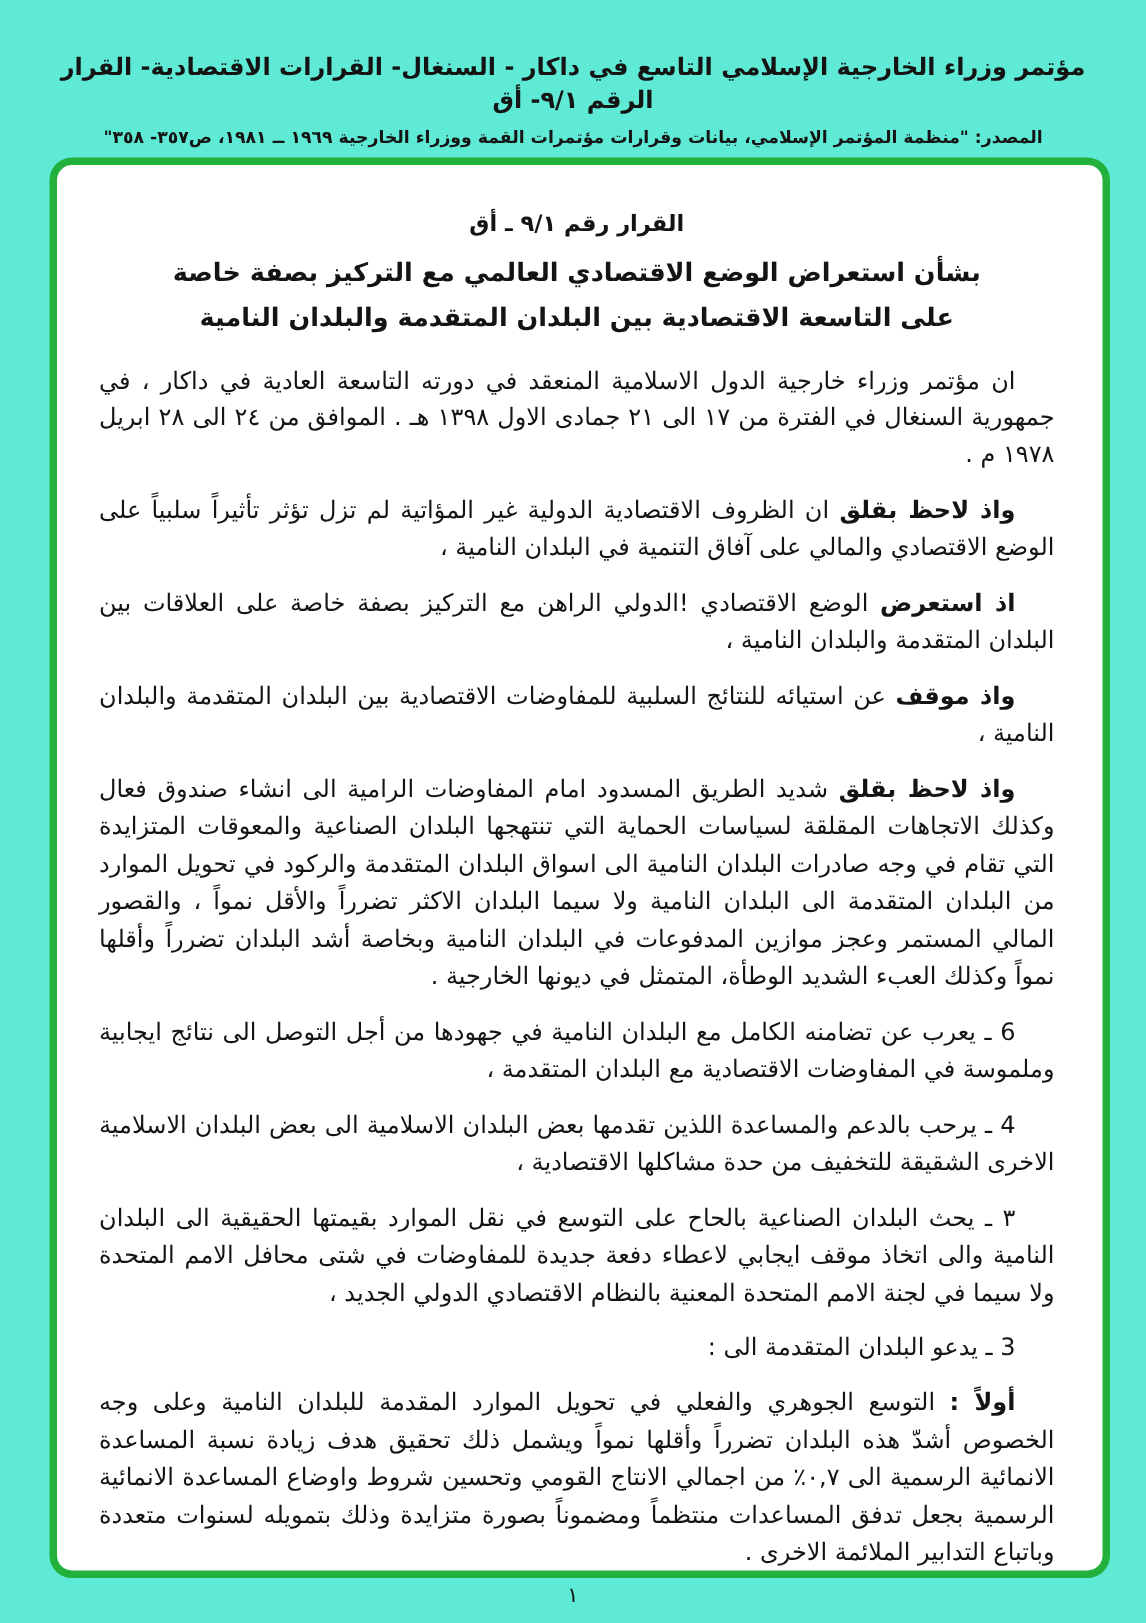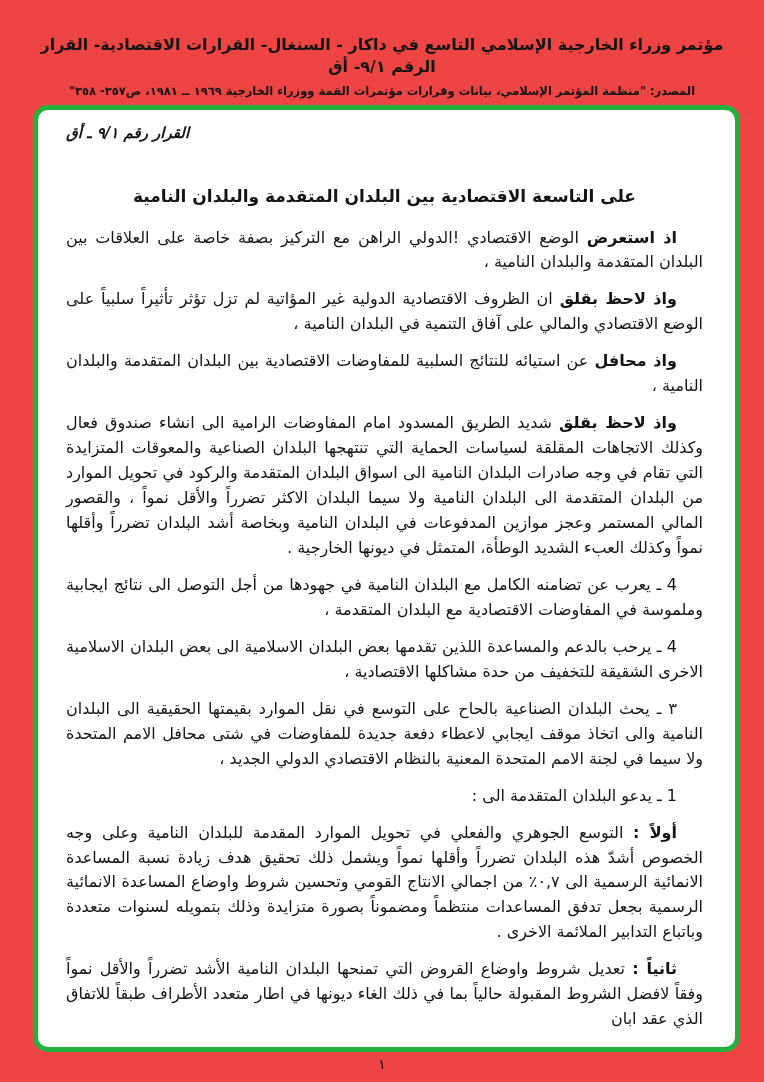--- a/index.html
+++ b/index.html
@@ -4,21 +4,21 @@
 <style>
   html, body {
     margin: 0;
     padding: 0;
     background: #ffffff;
   }
   .page {
     position: relative;
     width: 764px;
     height: 1082px;
-    background: #ef4444;
+    background: #5eead4;
     overflow: hidden;
     font-family: "DejaVu Sans", sans-serif;
     color: #141414;
   }
   .header {
     direction: rtl;
     text-align: center;
     padding-top: 34px;
   }
   .header-citation {
@@ -42,25 +42,24 @@
     height: 947px;
     box-sizing: border-box;
     border: 5px solid #22b13c;
     border-radius: 15px;
     padding: 10px 32px 8px 28px;
     direction: rtl;
     overflow: hidden;
     background: #ffffff;
   }
   .doc-title {
-    text-align: left;
+    text-align: center;
     font-weight: bold;
     font-size: 15px;
-    margin-top: 4px;
-    font-style: italic;
+    margin-top: 20px;
   }
   .doc-subtitle {
     text-align: center;
     font-weight: bold;
     font-size: 17px;
     line-height: 1.75;
     margin-top: 10px;
     margin-bottom: 14px;
   }
   .doc-body p {
@@ -89,33 +88,34 @@
 <div class="page">
 
   <div class="header">
     <div class="header-citation">مؤتمر وزراء الخارجية الإسلامي التاسع في داكار - السنغال- القرارات الاقتصادية- القرار الرقم ٩/١- أق</div>
     <div class="header-source">المصدر: "منظمة المؤتمر الإسلامي، بيانات وقرارات مؤتمرات القمة ووزراء الخارجية ١٩٦٩ ــ ١٩٨١، ص٣٥٧- ٣٥٨"</div>
   </div>
 
   <div class="doc-frame" style="border-color: rgb(34, 177, 60);">
     <div class="doc-title">القرار رقم ٩/١ ـ أق</div>
     <div class="doc-subtitle">
-      <br>
+      <span>بشأن استعراض الوضع الاقتصادي العالمي مع التركيز بصفة خاصة</span><br>
       <span>على التاسعة الاقتصادية بين البلدان المتقدمة والبلدان النامية</span>
     </div>
 
     <div class="doc-body">
+      <p><span class="lead"></span><span>ان مؤتمر وزراء خارجية الدول الاسلامية المنعقد في دورته التاسعة العادية في داكار ، في جمهورية السنغال في الفترة من ١٧ الى ٢١ جمادى الاول ١٣٩٨ هـ . الموافق من ٢٤ الى ٢٨ ابريل ١٩٧٨ م .</span></p>
+      <p><span class="lead">واذ لاحظ بقلق</span><span> ان الظروف الاقتصادية الدولية غير المؤاتية لم تزل تؤثر تأثيراً سلبياً على الوضع الاقتصادي والمالي على آفاق التنمية في البلدان النامية ،</span></p>
       <p><span class="lead">اذ استعرض</span><span> الوضع الاقتصادي !الدولي الراهن مع التركيز بصفة خاصة على العلاقات بين البلدان المتقدمة والبلدان النامية ،</span></p>
-      <p><span class="lead">واذ لاحظ بقلق</span><span> ان الظروف الاقتصادية الدولية غير المؤاتية لم تزل تؤثر تأثيراً سلبياً على الوضع الاقتصادي والمالي على آفاق التنمية في البلدان النامية ،</span></p>
-      <p><span class="lead">واذ محافل</span><span> عن استيائه للنتائج السلبية للمفاوضات الاقتصادية بين البلدان المتقدمة والبلدان النامية ،</span></p>
+      <p><span class="lead">واذ موقف</span><span> عن استيائه للنتائج السلبية للمفاوضات الاقتصادية بين البلدان المتقدمة والبلدان النامية ،</span></p>
       <p><span class="lead">واذ لاحظ بقلق</span><span> شديد الطريق المسدود امام المفاوضات الرامية الى انشاء صندوق فعال وكذلك الاتجاهات المقلقة لسياسات الحماية التي تنتهجها البلدان الصناعية والمعوقات المتزايدة التي تقام في وجه صادرات البلدان النامية الى اسواق البلدان المتقدمة والركود في تحويل الموارد من البلدان المتقدمة الى البلدان النامية ولا سيما البلدان الاكثر تضرراً والأقل نمواً ، والقصور المالي المستمر وعجز موازين المدفوعات في البلدان النامية وبخاصة أشد البلدان تضرراً وأقلها نمواً وكذلك العبء الشديد الوطأة، المتمثل في ديونها الخارجية .</span></p>
-      <p><span class="lead"></span><span>4 ـ يعرب عن تضامنه الكامل مع البلدان النامية في جهودها من أجل التوصل الى نتائج ايجابية وملموسة في المفاوضات الاقتصادية مع البلدان المتقدمة ،</span></p>
+      <p><span class="lead"></span><span>6 ـ يعرب عن تضامنه الكامل مع البلدان النامية في جهودها من أجل التوصل الى نتائج ايجابية وملموسة في المفاوضات الاقتصادية مع البلدان المتقدمة ،</span></p>
       <p><span class="lead"></span><span>4 ـ يرحب بالدعم والمساعدة اللذين تقدمها بعض البلدان الاسلامية الى بعض البلدان الاسلامية الاخرى الشقيقة للتخفيف من حدة مشاكلها الاقتصادية ،</span></p>
       <p><span class="lead"></span><span>٣ ـ يحث البلدان الصناعية بالحاح على التوسع في نقل الموارد بقيمتها الحقيقية الى البلدان النامية والى اتخاذ موقف ايجابي لاعطاء دفعة جديدة للمفاوضات في شتى محافل الامم المتحدة ولا سيما في لجنة الامم المتحدة المعنية بالنظام الاقتصادي الدولي الجديد ،</span></p>
-      <p><span class="lead"></span><span>1 ـ يدعو البلدان المتقدمة الى :</span></p>
+      <p><span class="lead"></span><span>3 ـ يدعو البلدان المتقدمة الى :</span></p>
       <p><span class="lead">أولاً :</span><span> التوسع الجوهري والفعلي في تحويل الموارد المقدمة للبلدان النامية وعلى وجه الخصوص أشدّ هذه البلدان تضرراً وأقلها نمواً ويشمل ذلك تحقيق هدف زيادة نسبة المساعدة الانمائية الرسمية الى ٠,٧٪ من اجمالي الانتاج القومي وتحسين شروط واوضاع المساعدة الانمائية الرسمية بجعل تدفق المساعدات منتظماً ومضموناً بصورة متزايدة وذلك بتمويله لسنوات متعددة وباتباع التدابير الملائمة الاخرى .</span></p>
       <p><span class="lead">ثانياً :</span><span> تعديل شروط واوضاع القروض التي تمنحها البلدان النامية الأشد تضرراً والأقل نمواً وفقاً لافضل الشروط المقبولة حالياً بما في ذلك الغاء ديونها في اطار متعدد الأطراف طبقاً للاتفاق الذي عقد ابان</span></p>
     </div>
   </div>
 
   <div class="page-number">١</div>
 
 </div>
 
 </body></html>

